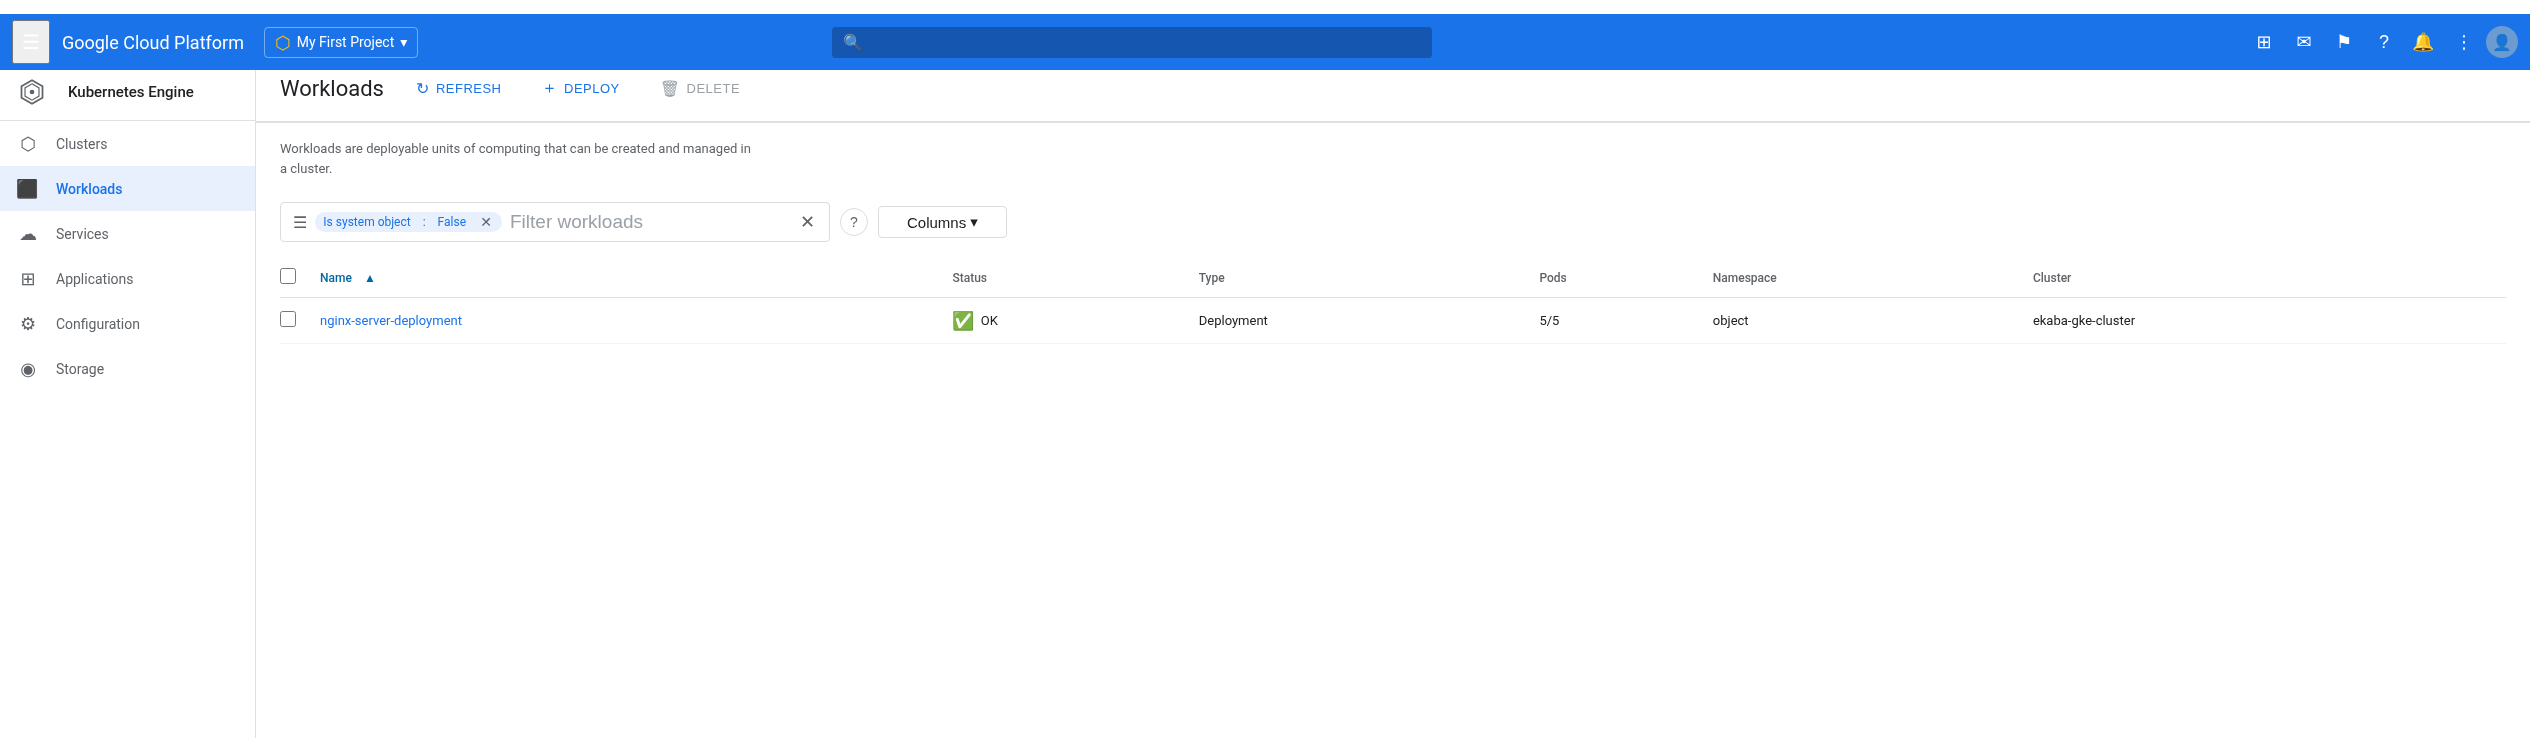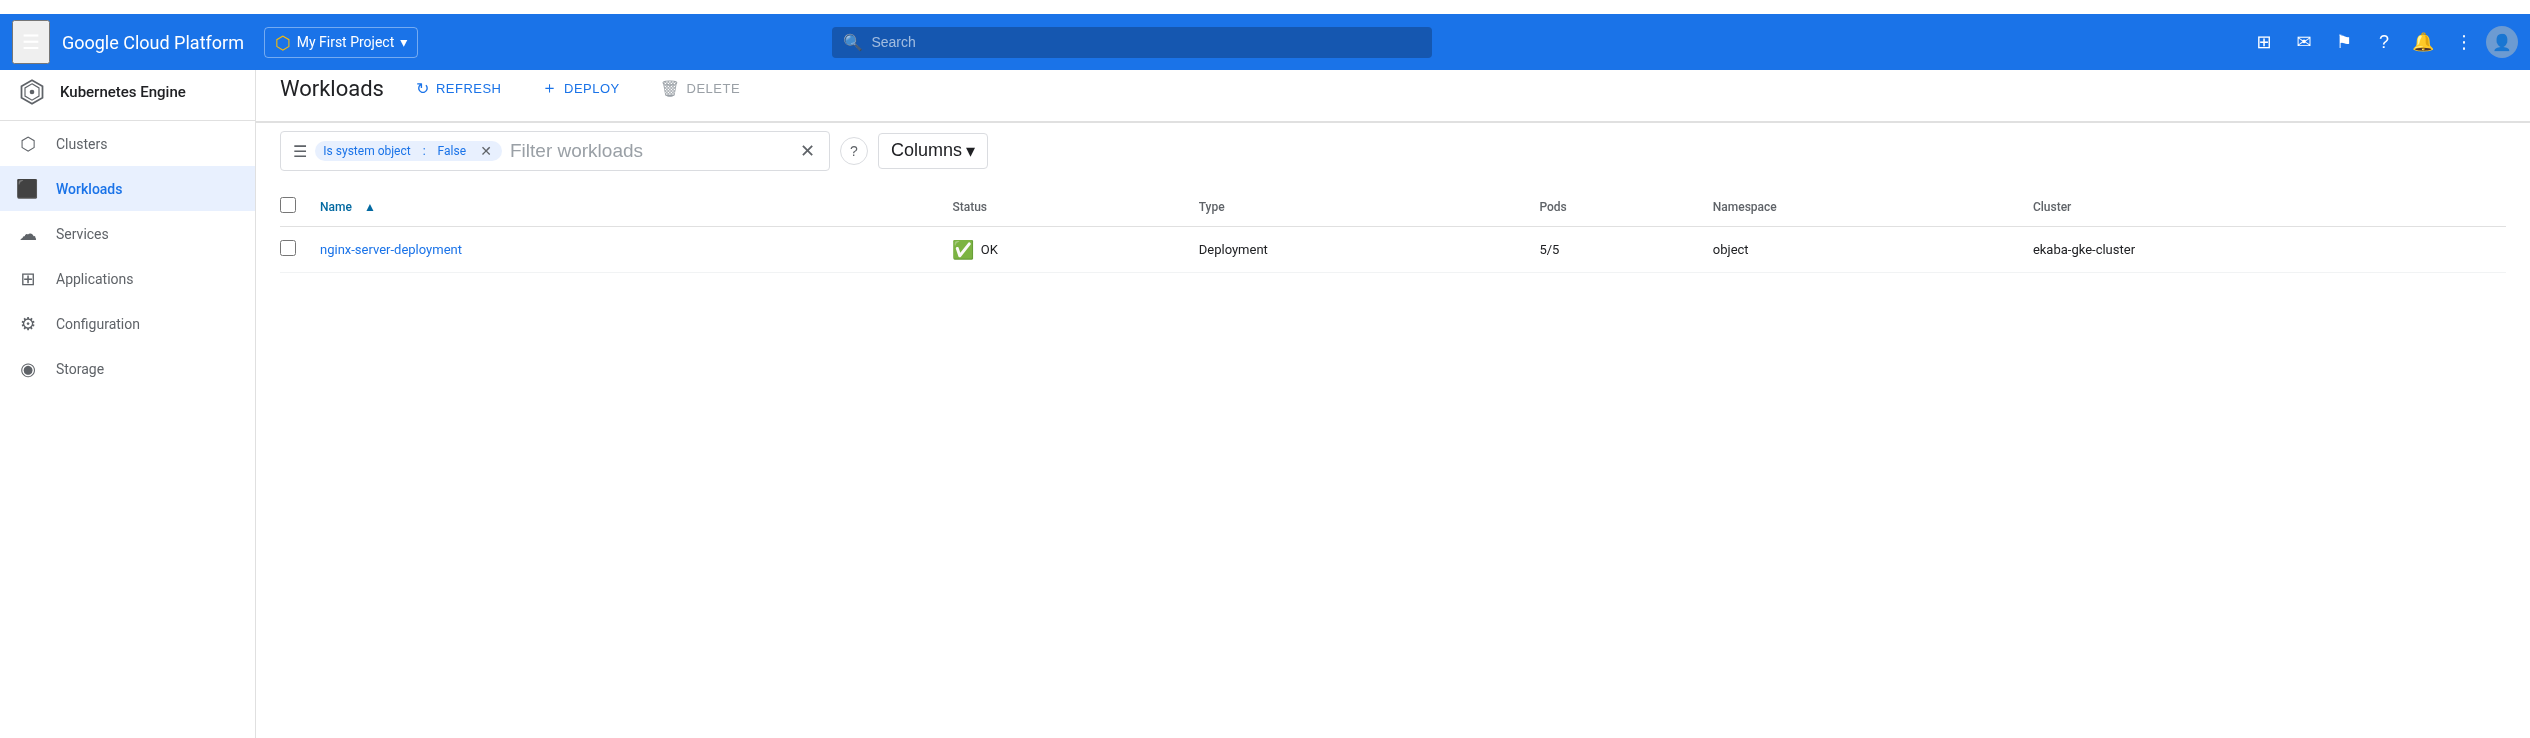--- a/index.html
+++ b/index.html
@@ -62,21 +62,21 @@
     
     .sidebar {
       width: 256px;
       background: #fff;
       border-right: 1px solid #e0e0e0;
       flex-shrink: 0;
       overflow-y: auto;
       padding-top: 8px;
     }
     .sidebar-header {
-      display: flex; align-items: center; gap: 12px;
+      display: flex; align-items: center; gap: 20px;
       padding: 12px 16px 12px 16px;
       border-bottom: 1px solid #e0e0e0;
     }
     .sidebar-header .k8s-icon {
       width: 32px; height: 32px;
       display: flex; align-items: center; justify-content: center;
     }
     .sidebar-header .k8s-icon svg { width: 28px; height: 28px; }
     .sidebar-header .title { font-size: 15px; font-weight: 500; color: #202124; }
     .sidebar-item {
@@ -159,24 +159,24 @@
       background: none; border: none; cursor: pointer;
       font-size: 18px; color: #5f6368; padding: 2px;
     }
     .help-btn {
       width: 28px; height: 28px; border-radius: 50%;
       border: 1px solid #dadce0; background: none;
       cursor: pointer; display: flex; align-items: center; justify-content: center;
       color: #5f6368; font-size: 14px;
     }
     .columns-btn {
-      display: flex; align-items: flex-start; gap: 4px;
+      display: flex; align-items: flex-end; gap: 4px;
       border: 1px solid #dadce0; border-radius: 4px;
-      padding: 6px 12px; background: none; cursor: pointer;
-      font-size: 18px; color: #202124;
+      padding: 6px 28px; background: none; cursor: pointer;
+      font-size: 15px; color: #202124;
     }
 
     
     .table-container { padding: 0 24px; }
     .workloads-table { width: 100%; border-collapse: collapse; }
     .workloads-table th {
       text-align: left; padding: 10px 16px 10px 0;
       font-size: 12px; font-weight: 500; color: #5f6368;
       border-bottom: 1px solid #e0e0e0;
     }
@@ -210,21 +210,20 @@
     <span>☰</span>
   </button>
   <span class="brand">Google Cloud Platform</span>
   <div class="project-selector">
     <span class="dot-icon">⬡</span>
     <span>My First Project</span>
     <span>▾</span>
   </div>
   <div class="search-bar">
     <span class="search-icon">🔍</span>
-    <input type="text" placeholder="Search" style="">
   </div>
   <div class="top-nav-icons">
     <button class="icon-btn">⊞</button>
     <button class="icon-btn">✉</button>
     <button class="icon-btn">⚑</button>
     <button class="icon-btn">?</button>
     <button class="icon-btn">🔔</button>
     <button class="icon-btn">⋮</button>
     <div class="avatar">👤</div>
   </div>
@@ -283,20 +282,24 @@
         <span>DEPLOY</span>
       </button>
       <button class="action-btn disabled">
         <span class="btn-icon">🗑</span>
         <span>DELETE</span>
       </button>
     </div>
 
     <div class="section-divider"></div>
 
+    <div class="description">
+      <span>Workloads are deployable units of computing that can be created and managed in</span><br>
+      <span>a cluster.</span>
+    </div>
 
     <div class="filter-section">
       <div class="filter-bar">
         <span class="filter-icon">☰</span>
         <div class="filter-chip">
           <span>Is system object</span>
           <span> : </span>
           <span>False</span>
           <span class="chip-close">✕</span>
         </div>

